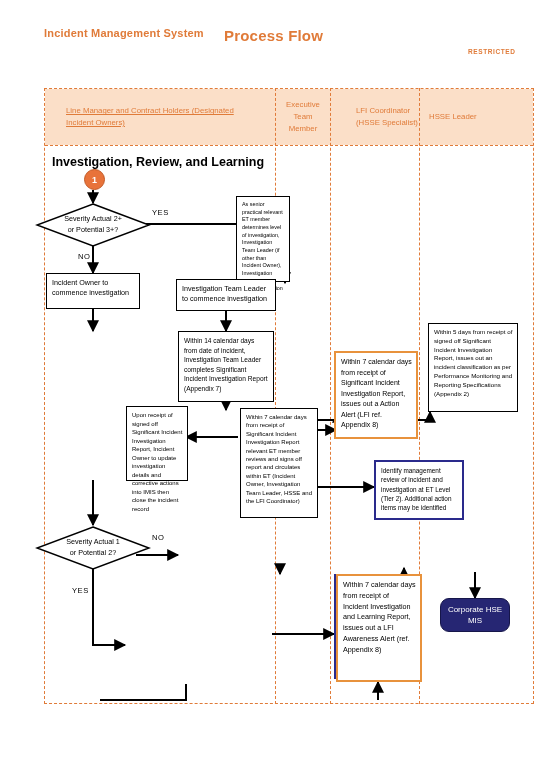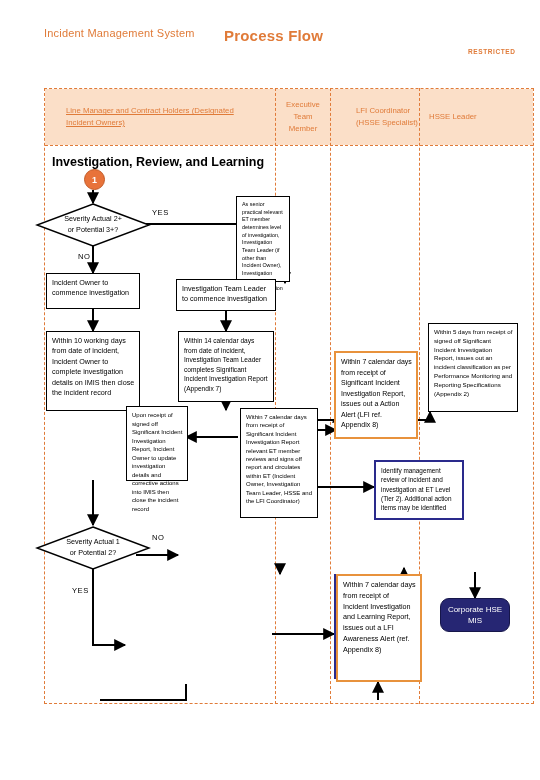--- a/index.html
+++ b/index.html
@@ -4,21 +4,21 @@
 <style>
   html,body{margin:0;padding:0;background:#ffffff;}
   body{
     width:540px;height:780px;position:relative;overflow:hidden;
     font-family:"Liberation Sans", sans-serif;
     color:#000;
   }
   .page{position:absolute;inset:0;}
 
   
-  .hdr-title{position:absolute;left:44px;top:27px;font-size:11px;font-weight:normal;color:#E07B39;letter-spacing:.2px;}
+  .hdr-title{position:absolute;left:44px;top:27px;font-size:11px;font-weight:bold;color:#E07B39;letter-spacing:.2px;}
   .hdr-sub{position:absolute;left:224px;top:27px;font-size:15px;font-weight:bold;color:#E07B39;letter-spacing:.2px;}
   .hdr-restricted{position:absolute;left:468px;top:48px;font-size:6.5px;font-weight:bold;color:#E07B39;letter-spacing:.6px;}
 
   
   .lane-frame{
     position:absolute;left:44px;top:88px;width:490px;height:616px;
     border:1.5px dashed #E07B39;box-sizing:border-box;
   }
   .lane-divider{position:absolute;top:88px;height:616px;border-left:1.5px dashed #E07B39;}
   .lane-head-band{
@@ -176,21 +176,20 @@
     <div class="diamond-lbl">
       <span>Severity Actual 1</span>
       <span>or Potential 2?</span>
     </div>
   </div>
   <div class="flowlabel" style="left:152px;top:533px;">NO</div>
   <div class="flowlabel" style="left:72px;top:586px;">YES</div>
 
   <div class="box" style="left:46px;top:273px;width:94px;height:36px;">Incident Owner to commence investigation</div>
 
-  <div class="box" style="left:46px;top:331px;width:94px;height:80px;">Within 10 working days from date of incident, Incident Owner to complete investigation details on IMIS then close the incident record</div>
 
   <div class="box thin" style="left:126px;top:406px;width:62px;height:75px;font-size:6px;line-height:1.42;">Upon receipt of signed off Significant Incident Investigation Report, Incident Owner to update investigation details and corrective actions into IMIS then close the incident record</div>
 
 
   <div class="box thin" style="left:236px;top:196px;width:54px;height:86px;font-size:5.4px;line-height:1.42;">As senior practical relevant ET member determines level of investigation, Investigation Team Leader (if other than Incident Owner), Investigation Method (e.g. Tripod Causation Model)</div>
 
   <div class="box" style="left:176px;top:279px;width:100px;height:32px;">Investigation Team Leader to commence investigation</div>
 
   <div class="box" style="left:178px;top:331px;width:96px;height:71px;font-size:6.6px;line-height:1.45;">Within 14 calendar days from date of incident, Investigation Team Leader completes Significant Incident Investigation Report (Appendix 7)</div>
 

